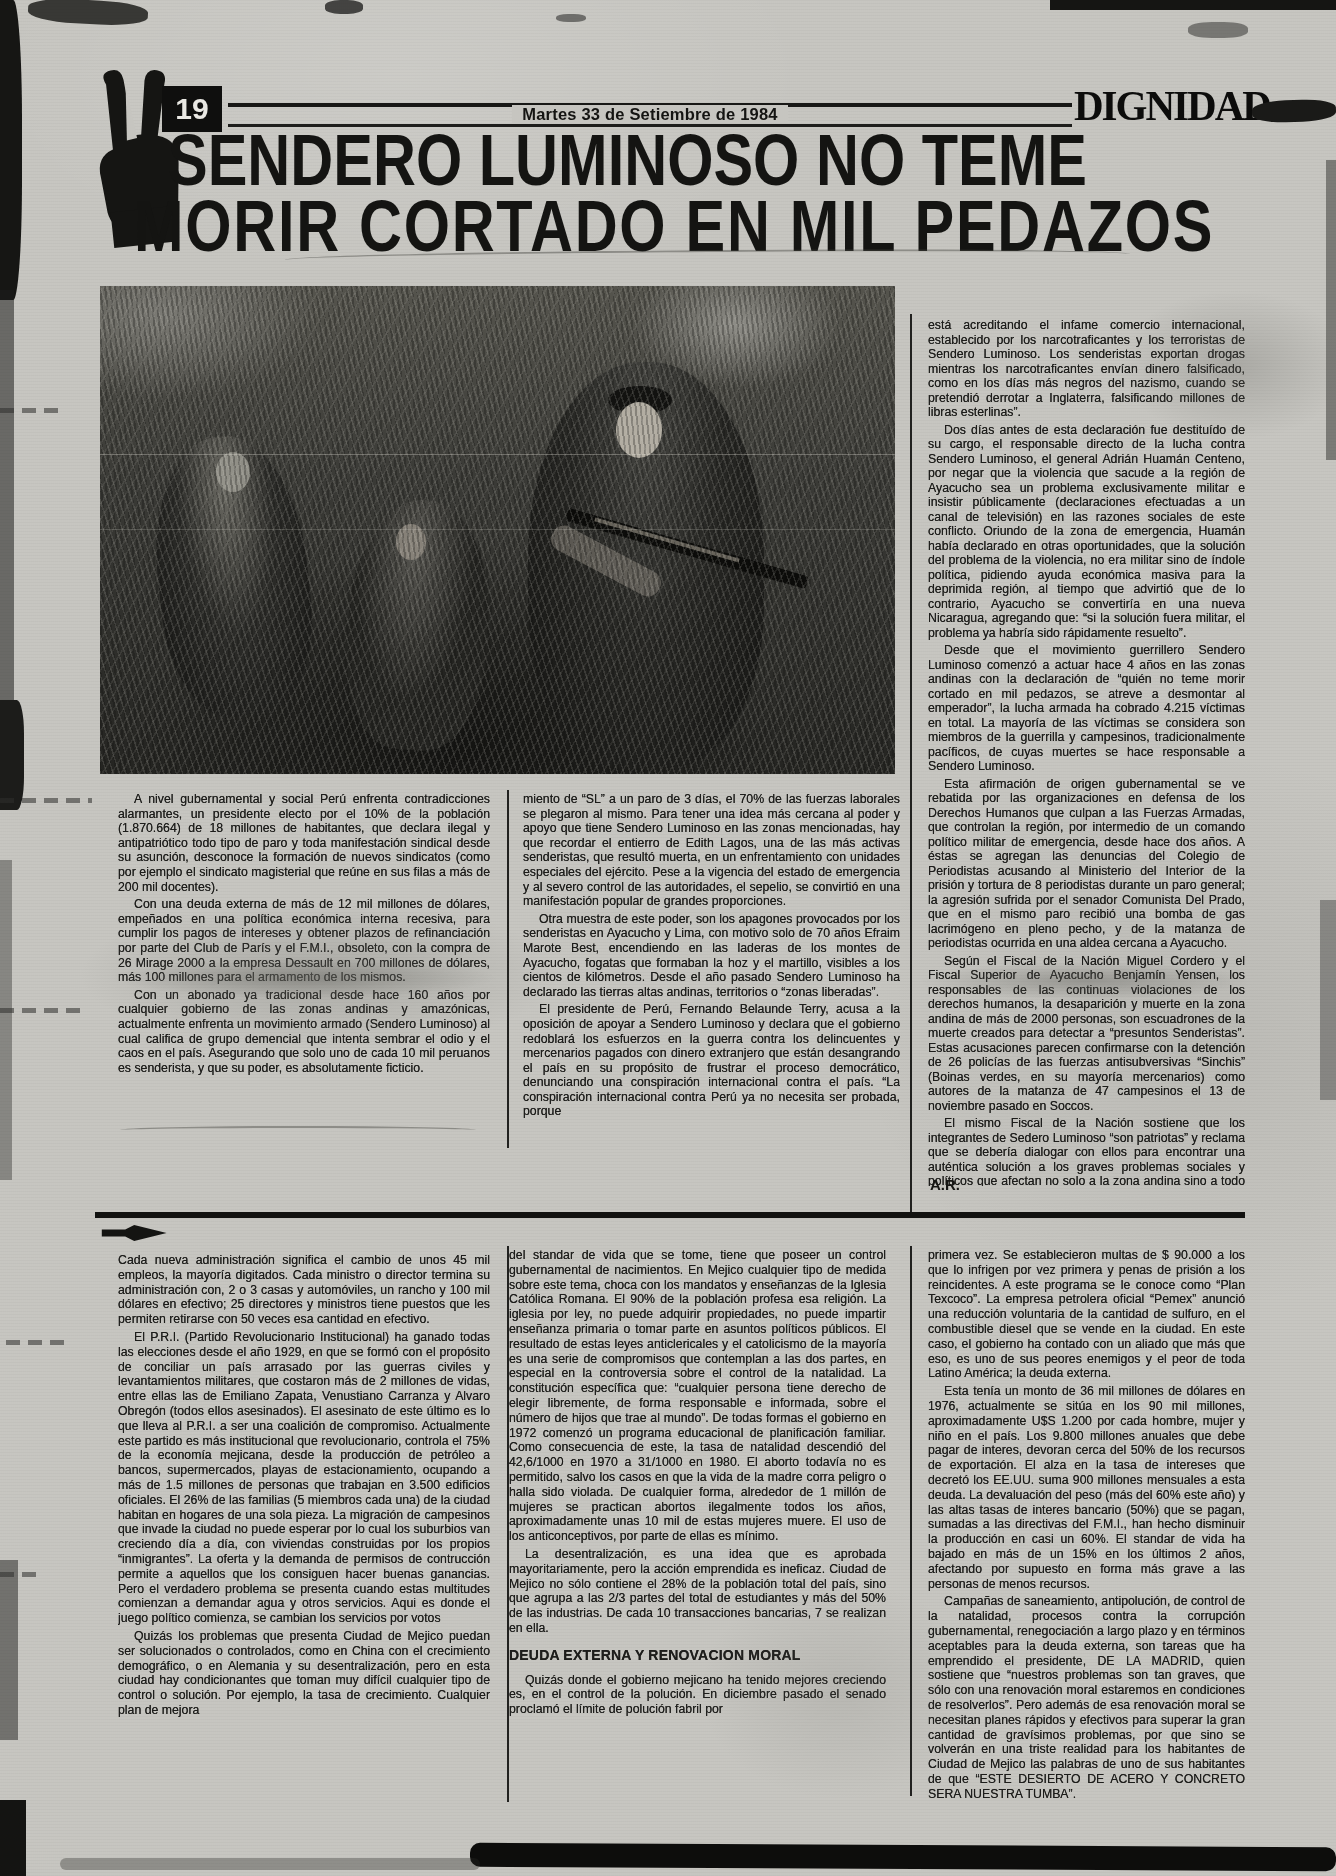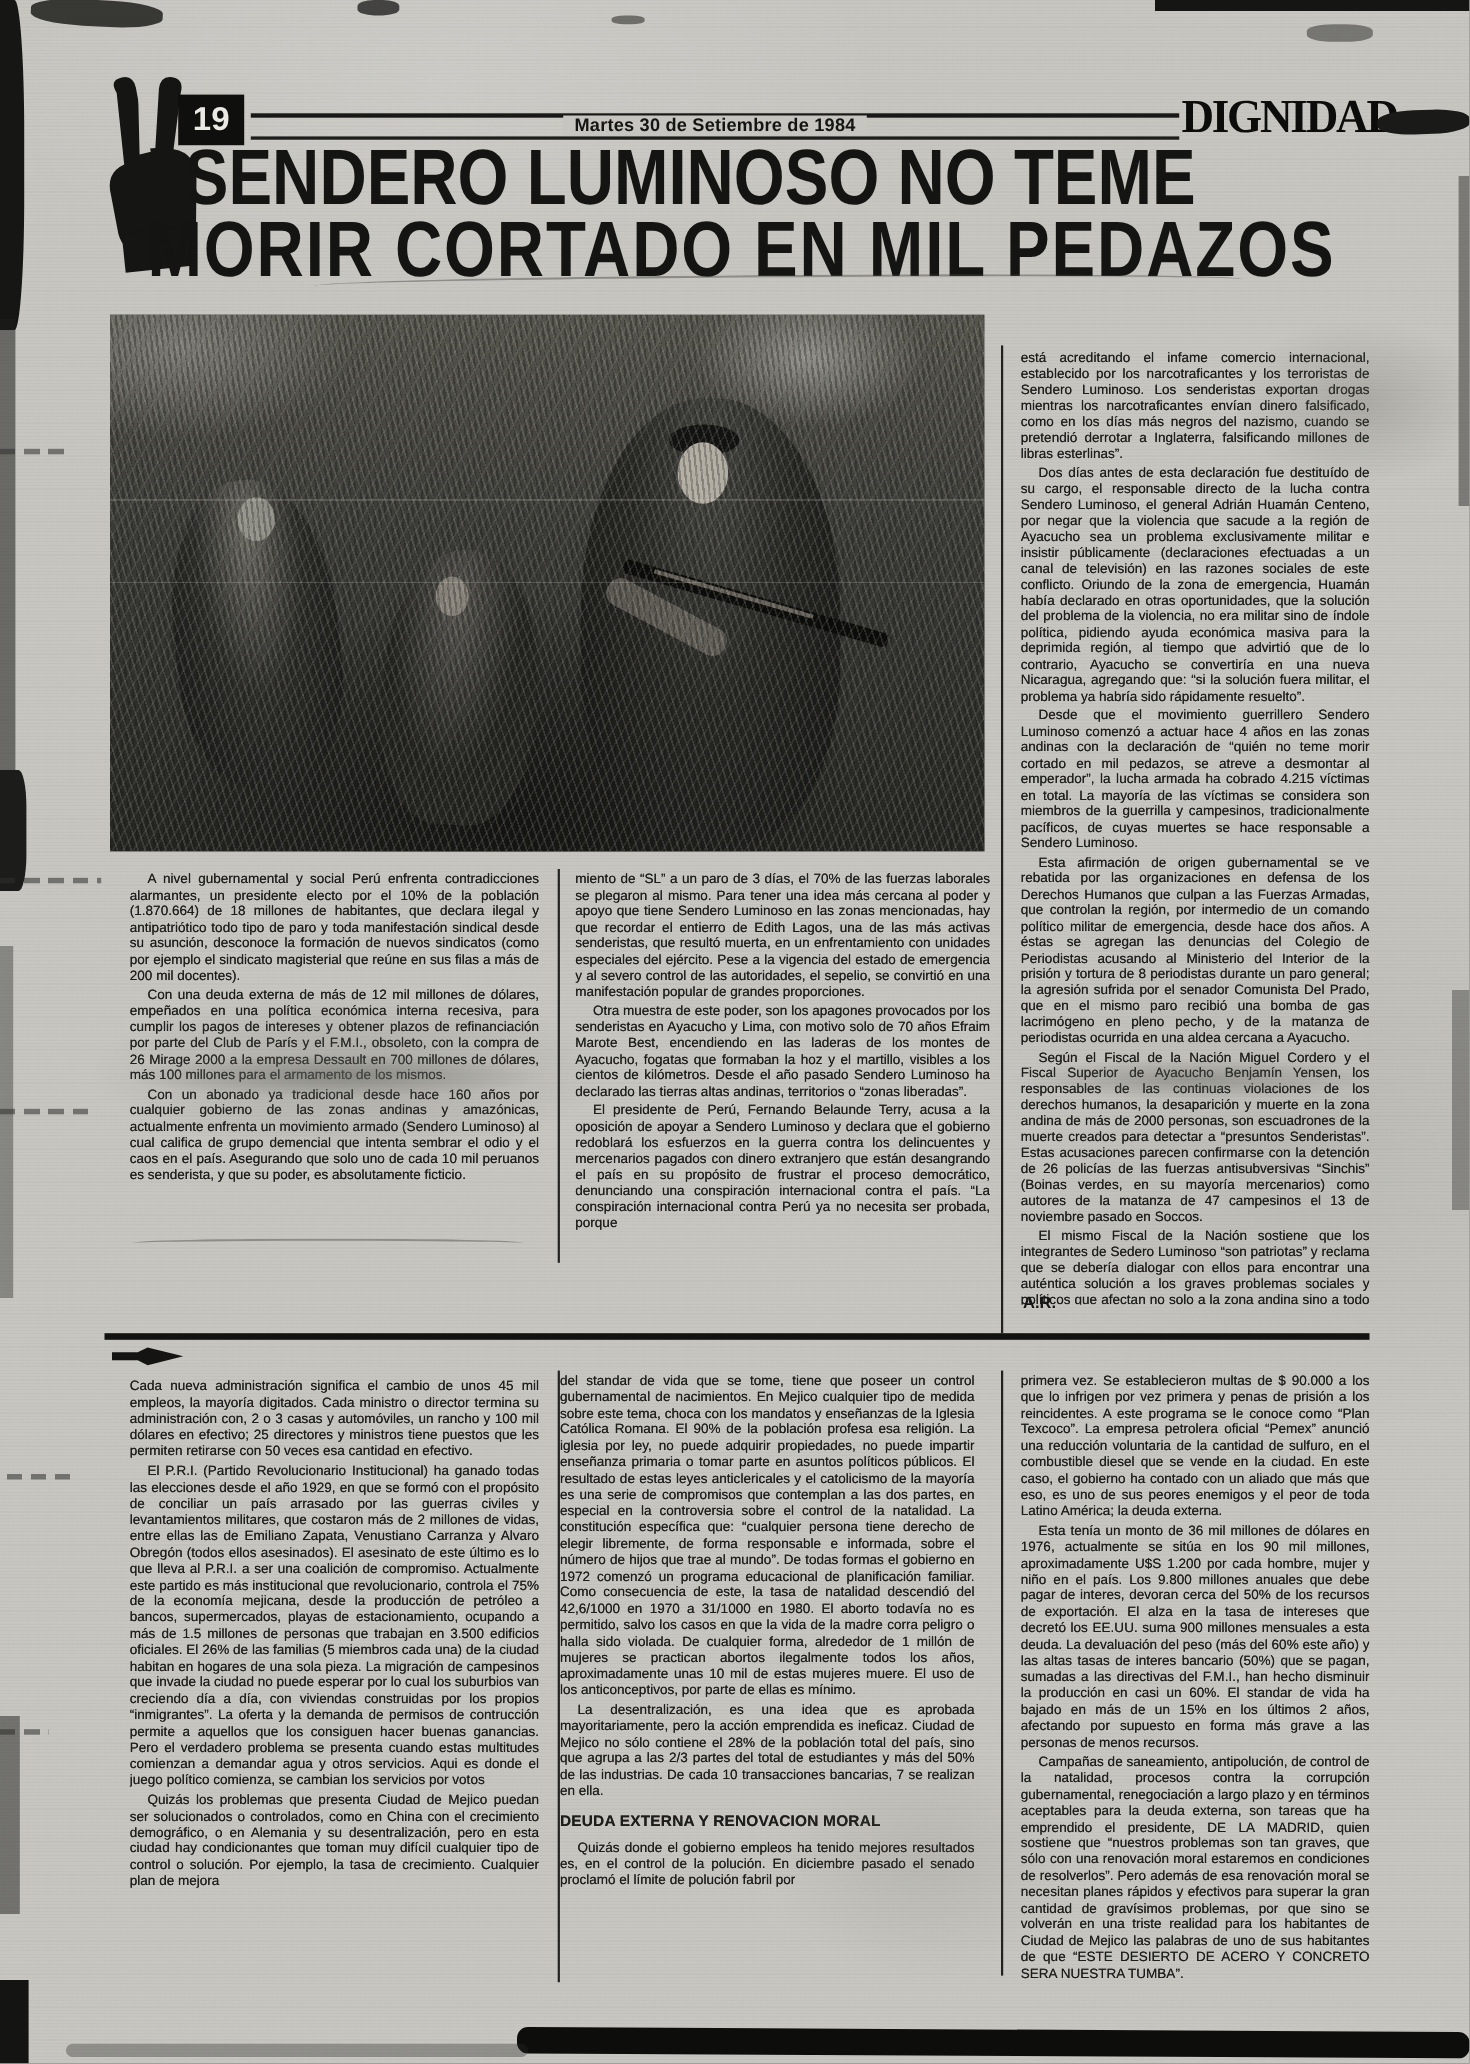--- a/index.html
+++ b/index.html
@@ -88,21 +88,21 @@
       <path d="M20 10 q-4 -8 4 -9 q7 -1 8 7 l3 38 5 0 6 -36 q2 -8 9 -6 q7 2 4 10 l-8 34 q14 4 12 20 l-3 26 q-1 10 -12 12 l-22 2 q-12 0 -14 -12 l-2 -24 q-2 -14 10 -18 z" fill="#151513"></path>
       <path d="M33 12 l4 36 -7 1 z" fill="#c6c5c0"></path>
       <rect x="14" y="96" width="42" height="24" fill="#151513"></rect>
     </svg>
   </div>
   <div class="abs pageno">
       <span>19</span>
     </div>
   <div class="abs rule-a"></div>
   <div class="abs rule-b"></div>
-  <div class="abs dateline"><span>Martes 30 de Setiembre de 1984</span></div>
+  <div class="abs dateline"><span>Martes 33 de Setiembre de 1984</span></div>
   <div class="abs masthead">DIGNIDAD</div>
   <div class="abs hl hl1">SENDERO LUMINOSO NO TEME</div>
   <div class="abs hl hl2">MORIR CORTADO EN MIL PEDAZOS</div>
   <div class="abs scribble" style="left:285px;top:250px;width:845px;height:12px;transform:rotate(-.4deg);"></div>
 
   <div class="photo abs">
     <div class="fig f1"></div>
     <div class="abs f1face"></div>
     <div class="fig f2"></div>
     <div class="abs f2face"></div>
@@ -148,21 +148,21 @@
 
   <div class="col c-bl">
     <p>Cada nueva administración significa el cambio de unos 45 mil empleos, la mayoría digitados. Cada ministro o director termina su administración con, 2 o 3 casas y automóviles, un rancho y 100 mil dólares en efectivo; 25 directores y ministros tiene puestos que les permiten retirarse con 50 veces esa cantidad en efectivo.</p>
     <p class="ind">El P.R.I. (Partido Revolucionario Institucional) ha ganado todas las elecciones desde el año 1929, en que se formó con el propósito de conciliar un país arrasado por las guerras civiles y levantamientos militares, que costaron más de 2 millones de vidas, entre ellas las de Emiliano Zapata, Venustiano Carranza y Alvaro Obregón (todos ellos asesinados). El asesinato de este último es lo que lleva al P.R.I. a ser una coalición de compromiso. Actualmente este partido es más institucional que revolucionario, controla el 75% de la economía mejicana, desde la producción de petróleo a bancos, supermercados, playas de estacionamiento, ocupando a más de 1.5 millones de personas que trabajan en 3.500 edificios oficiales. El 26% de las familias (5 miembros cada una) de la ciudad habitan en hogares de una sola pieza. La migración de campesinos que invade la ciudad no puede esperar por lo cual los suburbios van creciendo día a día, con viviendas construidas por los propios “inmigrantes”. La oferta y la demanda de permisos de contrucción permite a aquellos que los consiguen hacer buenas ganancias. Pero el verdadero problema se presenta cuando estas multitudes comienzan a demandar agua y otros servicios. Aqui es donde el juego político comienza, se cambian los servicios por votos</p>
     <p class="ind">Quizás los problemas que presenta Ciudad de Mejico puedan ser solucionados o controlados, como en China con el crecimiento demográfico, o en Alemania y su desentralización, pero en esta ciudad hay condicionantes que toman muy difícil cualquier tipo de control o solución. Por ejemplo, la tasa de crecimiento. Cualquier plan de mejora</p>
   </div>
   <div class="col c-bm">
     <p>del standar de vida que se tome, tiene que poseer un control gubernamental de nacimientos. En Mejico cualquier tipo de medida sobre este tema, choca con los mandatos y enseñanzas de la Iglesia Católica Romana. El 90% de la población profesa esa religión. La iglesia por ley, no puede adquirir propiedades, no puede impartir enseñanza primaria o tomar parte en asuntos políticos públicos. El resultado de estas leyes anticlericales y el catolicismo de la mayoría es una serie de compromisos que contemplan a las dos partes, en especial en la controversia sobre el control de la natalidad. La constitución específica que: “cualquier persona tiene derecho de elegir libremente, de forma responsable e informada, sobre el número de hijos que trae al mundo”. De todas formas el gobierno en 1972 comenzó un programa educacional de planificación familiar. Como consecuencia de este, la tasa de natalidad descendió del 42,6/1000 en 1970 a 31/1000 en 1980. El aborto todavía no es permitido, salvo los casos en que la vida de la madre corra peligro o halla sido violada. De cualquier forma, alrededor de 1 millón de mujeres se practican abortos ilegalmente todos los años, aproximadamente unas 10 mil de estas mujeres muere. El uso de los anticonceptivos, por parte de ellas es mínimo.</p>
     <p class="ind">La desentralización, es una idea que es aprobada mayoritariamente, pero la acción emprendida es ineficaz. Ciudad de Mejico no sólo contiene el 28% de la población total del país, sino que agrupa a las 2/3 partes del total de estudiantes y más del 50% de las industrias. De cada 10 transacciones bancarias, 7 se realizan en ella.</p>
     <h3 class="subhead">DEUDA EXTERNA Y RENOVACION MORAL</h3>
-    <p class="ind">Quizás donde el gobierno empleos ha tenido mejores resultados es, en el control de la polución. En diciembre pasado el senado proclamó el límite de polución fabril por</p>
+    <p class="ind">Quizás donde el gobierno mejicano ha tenido mejores creciendo es, en el control de la polución. En diciembre pasado el senado proclamó el límite de polución fabril por</p>
   </div>
   <div class="col c-br">
     <p>primera vez. Se establecieron multas de $ 90.000 a los que lo infrigen por vez primera y penas de prisión a los reincidentes. A este programa se le conoce como “Plan Texcoco”. La empresa petrolera oficial “Pemex” anunció una reducción voluntaria de la cantidad de sulfuro, en el combustible diesel que se vende en la ciudad. En este caso, el gobierno ha contado con un aliado que más que eso, es uno de sus peores enemigos y el peor de toda Latino América; la deuda externa.</p>
     <p class="ind">Esta tenía un monto de 36 mil millones de dólares en 1976, actualmente se sitúa en los 90 mil millones, aproximadamente U$S 1.200 por cada hombre, mujer y niño en el país. Los 9.800 millones anuales que debe pagar de interes, devoran cerca del 50% de los recursos de exportación. El alza en la tasa de intereses que decretó los EE.UU. suma 900 millones mensuales a esta deuda. La devaluación del peso (más del 60% este año) y las altas tasas de interes bancario (50%) que se pagan, sumadas a las directivas del F.M.I., han hecho disminuir la producción en casi un 60%. El standar de vida ha bajado en más de un 15% en los últimos 2 años, afectando por supuesto en forma más grave a las personas de menos recursos.</p>
     <p class="ind">Campañas de saneamiento, antipolución, de control de la natalidad, procesos contra la corrupción gubernamental, renegociación a largo plazo y en términos aceptables para la deuda externa, son tareas que ha emprendido el presidente, DE LA MADRID, quien sostiene que “nuestros problemas son tan graves, que sólo con una renovación moral estaremos en condiciones de resolverlos”. Pero además de esa renovación moral se necesitan planes rápidos y efectivos para superar la gran cantidad de gravísimos problemas, por que sino se volverán en una triste realidad para los habitantes de Ciudad de Mejico las palabras de uno de sus habitantes de que “ESTE DESIERTO DE ACERO Y CONCRETO SERA NUESTRA TUMBA”.</p>
   </div>
   <div class="vline v3"></div>
   <div class="vline v4"></div>
 
   <div class="art" style="left:0;top:0;width:22px;height:300px;background:#161614;border-radius:0 40% 40% 0;"></div>

